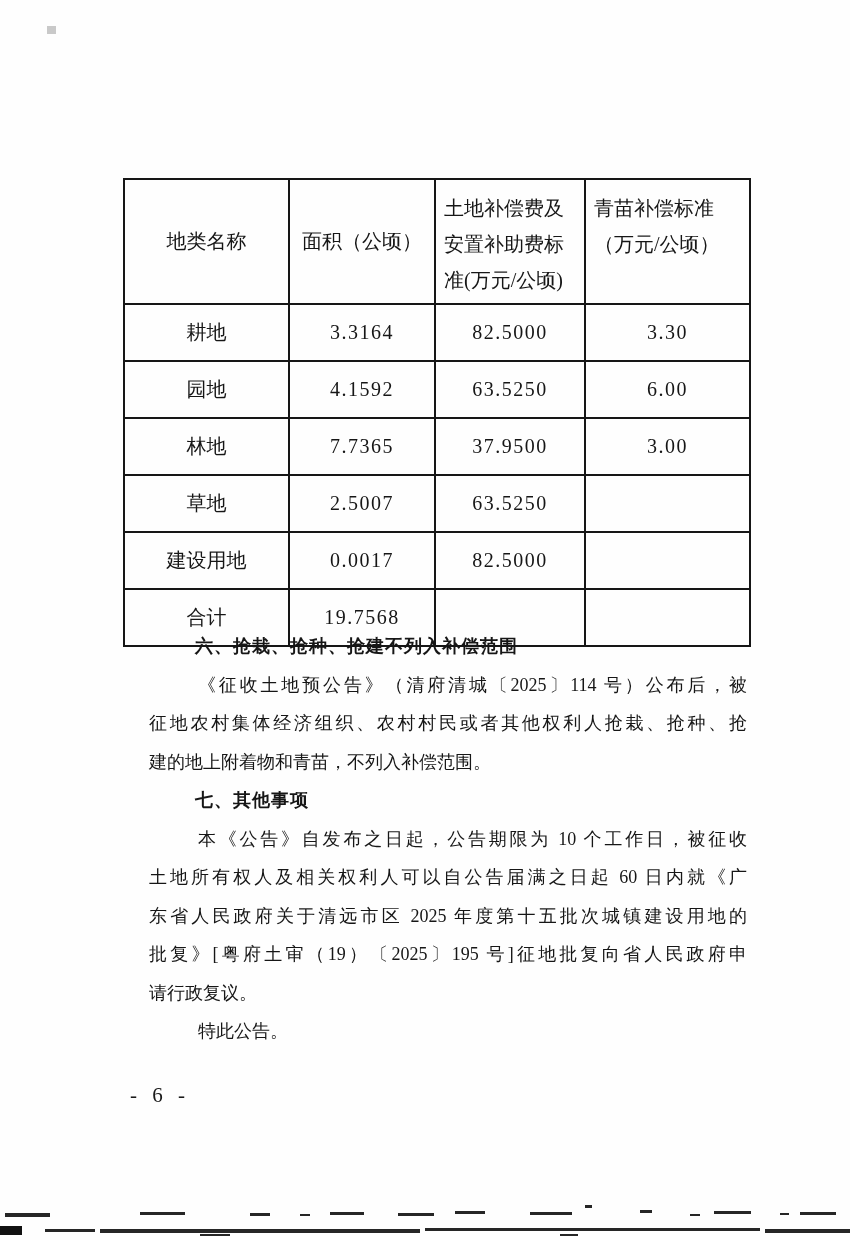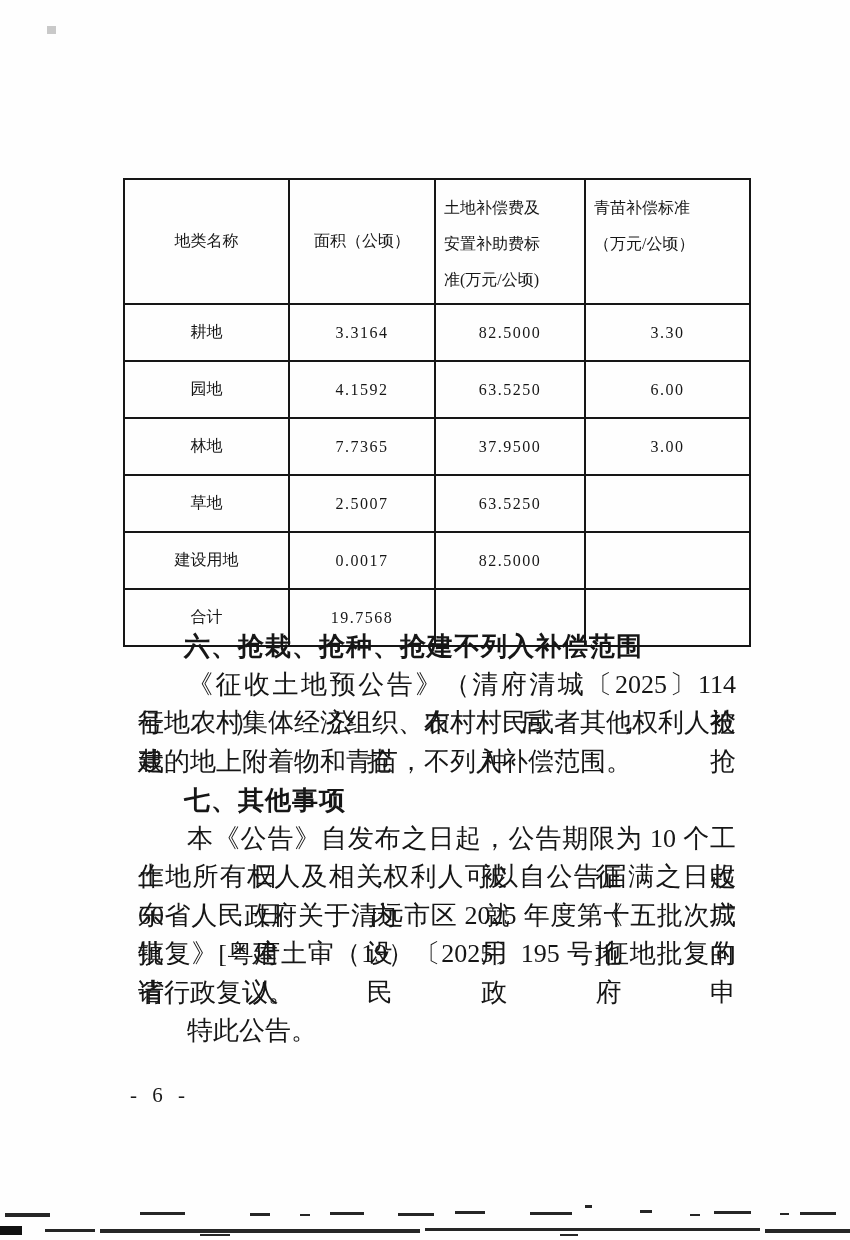--- a/index.html
+++ b/index.html
@@ -19,44 +19,44 @@
     position: absolute;
     left: 123px;
     top: 178px;
     width: 626px;
     border-collapse: collapse;
     table-layout: fixed;
   }
   .comp-table th, .comp-table td {
     border: 2.5px solid #161616;
     font-weight: normal;
-    font-size: 16px;
+    font-size: 20px;
     text-align: center;
     vertical-align: middle;
     padding: 0;
     color: #161616;
   }
   .comp-table thead tr { height: 125px; }
   .comp-table tbody tr { height: 57px; }
   .comp-table td.num { letter-spacing: 1.5px; text-align: center; }
   th.hdr-multiline {
     vertical-align: top;
     text-align: left;
     padding: 10px 4px 0 8px;
     line-height: 36px;
   }
   th.hdr-multiline .hline { white-space: nowrap; }
 
   
   .text-block {
     position: absolute;
-    left: 138px;
+    left: 149px;
     top: 627px;
     width: 598px;
-    font-size: 26px;
+    font-size: 18px;
   }
   .tline {
     height: 38.5px;
     line-height: 38.5px;
     white-space: nowrap;
     font-family: Liberation Serif, serif;
   }
   .jfull {
     white-space: normal;
     text-align: justify;

